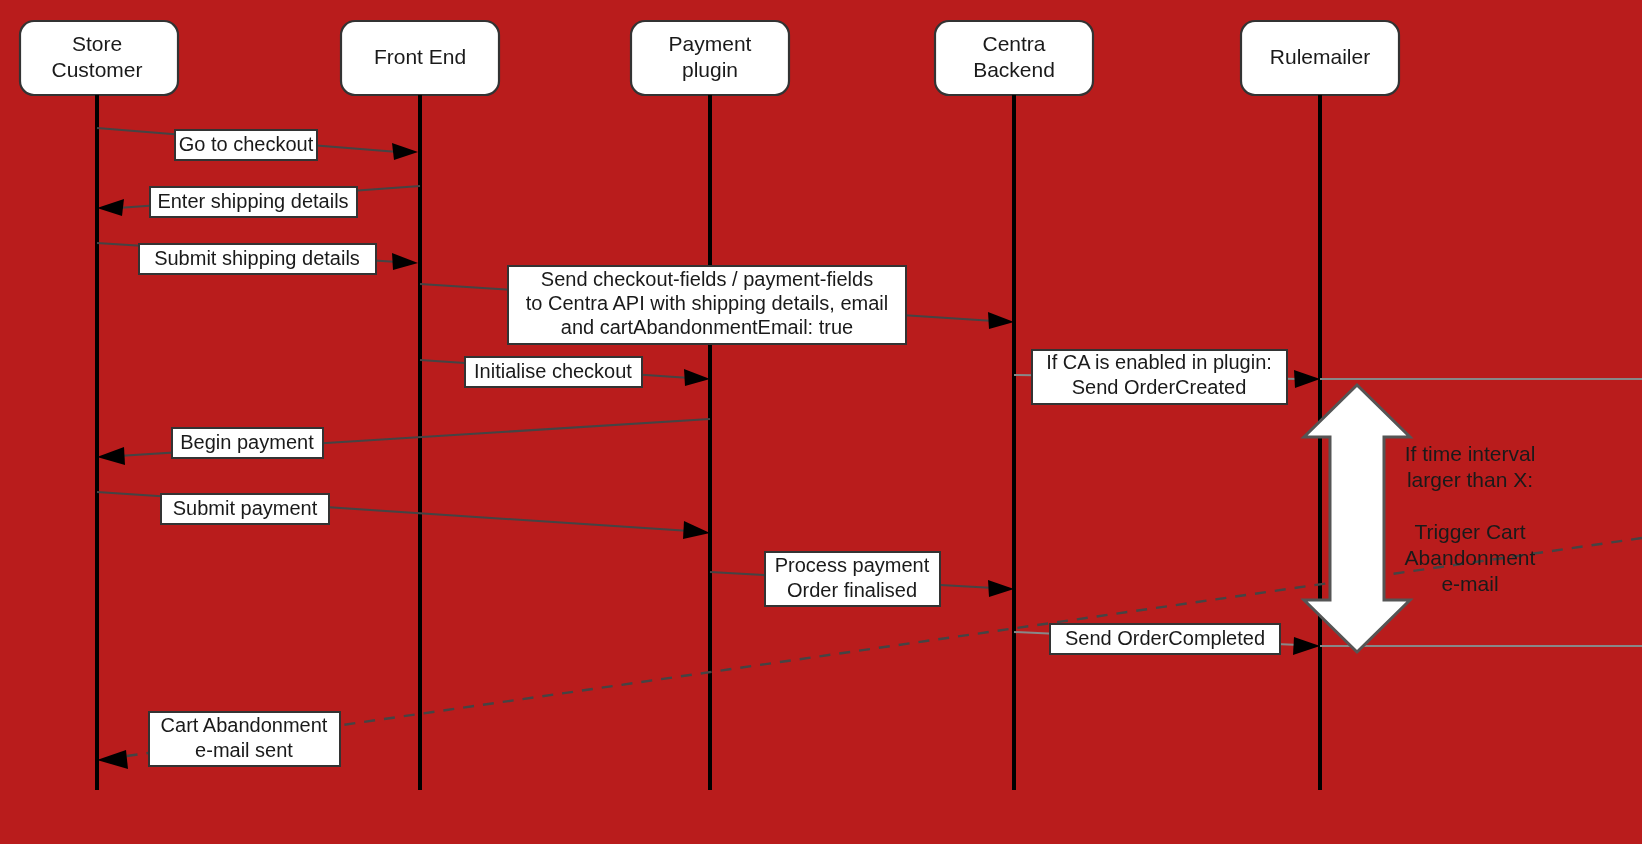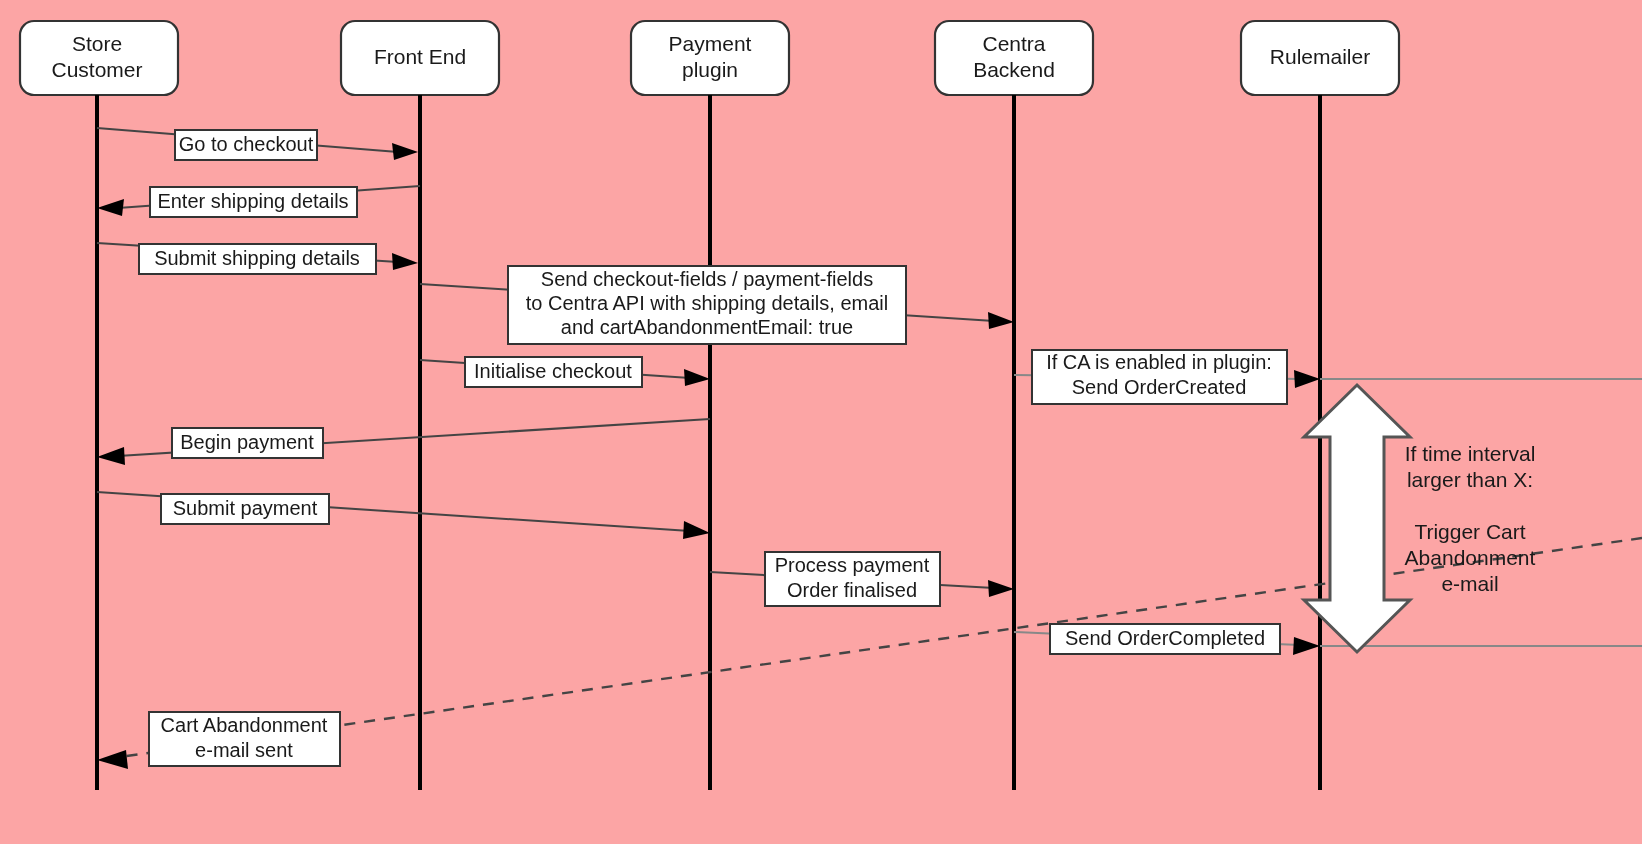--- a/index.html
+++ b/index.html
@@ -7,21 +7,21 @@
     padding: 0;
     background: #ffffff;
   }
   body {
     font-family: "Liberation Sans", sans-serif;
   }
   #diagram-root {
     position: relative;
     width: 1642px;
     height: 844px;
-    background: #fca5a5;
+    background: #b91c1c;
     overflow: hidden;
   }
   svg#seq-svg {
     position: absolute;
     top: 0;
     left: 0;
     width: 1642px;
     height: 844px;
   }
   .lifeline-box {

